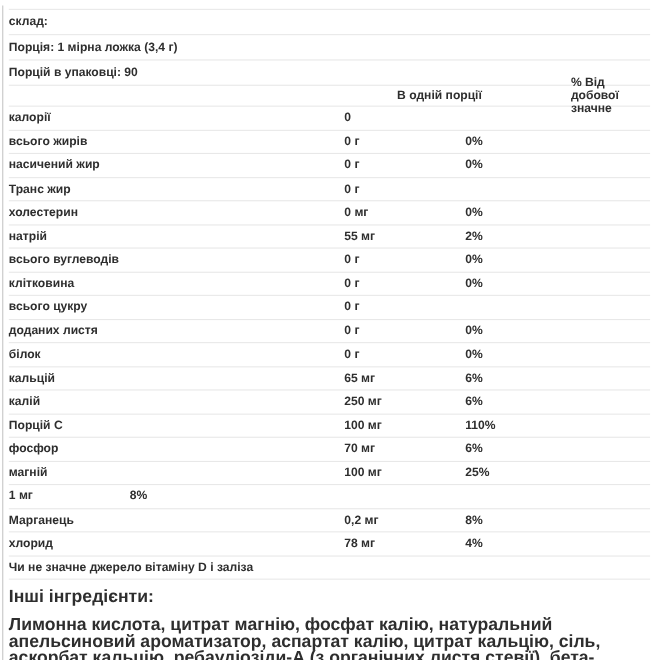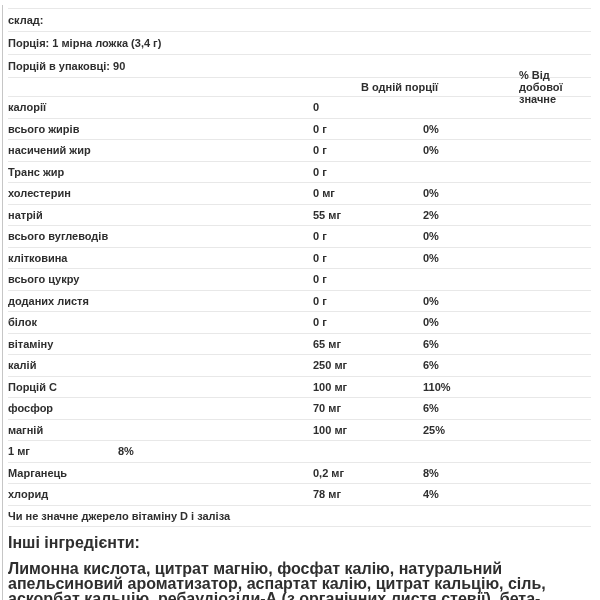--- a/index.html
+++ b/index.html
@@ -161,21 +161,21 @@
     <span class="cell-dv">0%</span>
   </div>
 
   <div class="t-row">
     <span class="cell-label">білок</span>
     <span class="cell-amount">0 г</span>
     <span class="cell-dv">0%</span>
   </div>
 
   <div class="t-row">
-    <span class="cell-label">вітаміну</span>
+    <span class="cell-label">кальцій</span>
     <span class="cell-amount">65 мг</span>
     <span class="cell-dv">6%</span>
   </div>
 
   <div class="t-row">
     <span class="cell-label">калій</span>
     <span class="cell-amount">250 мг</span>
     <span class="cell-dv">6%</span>
   </div>
 

